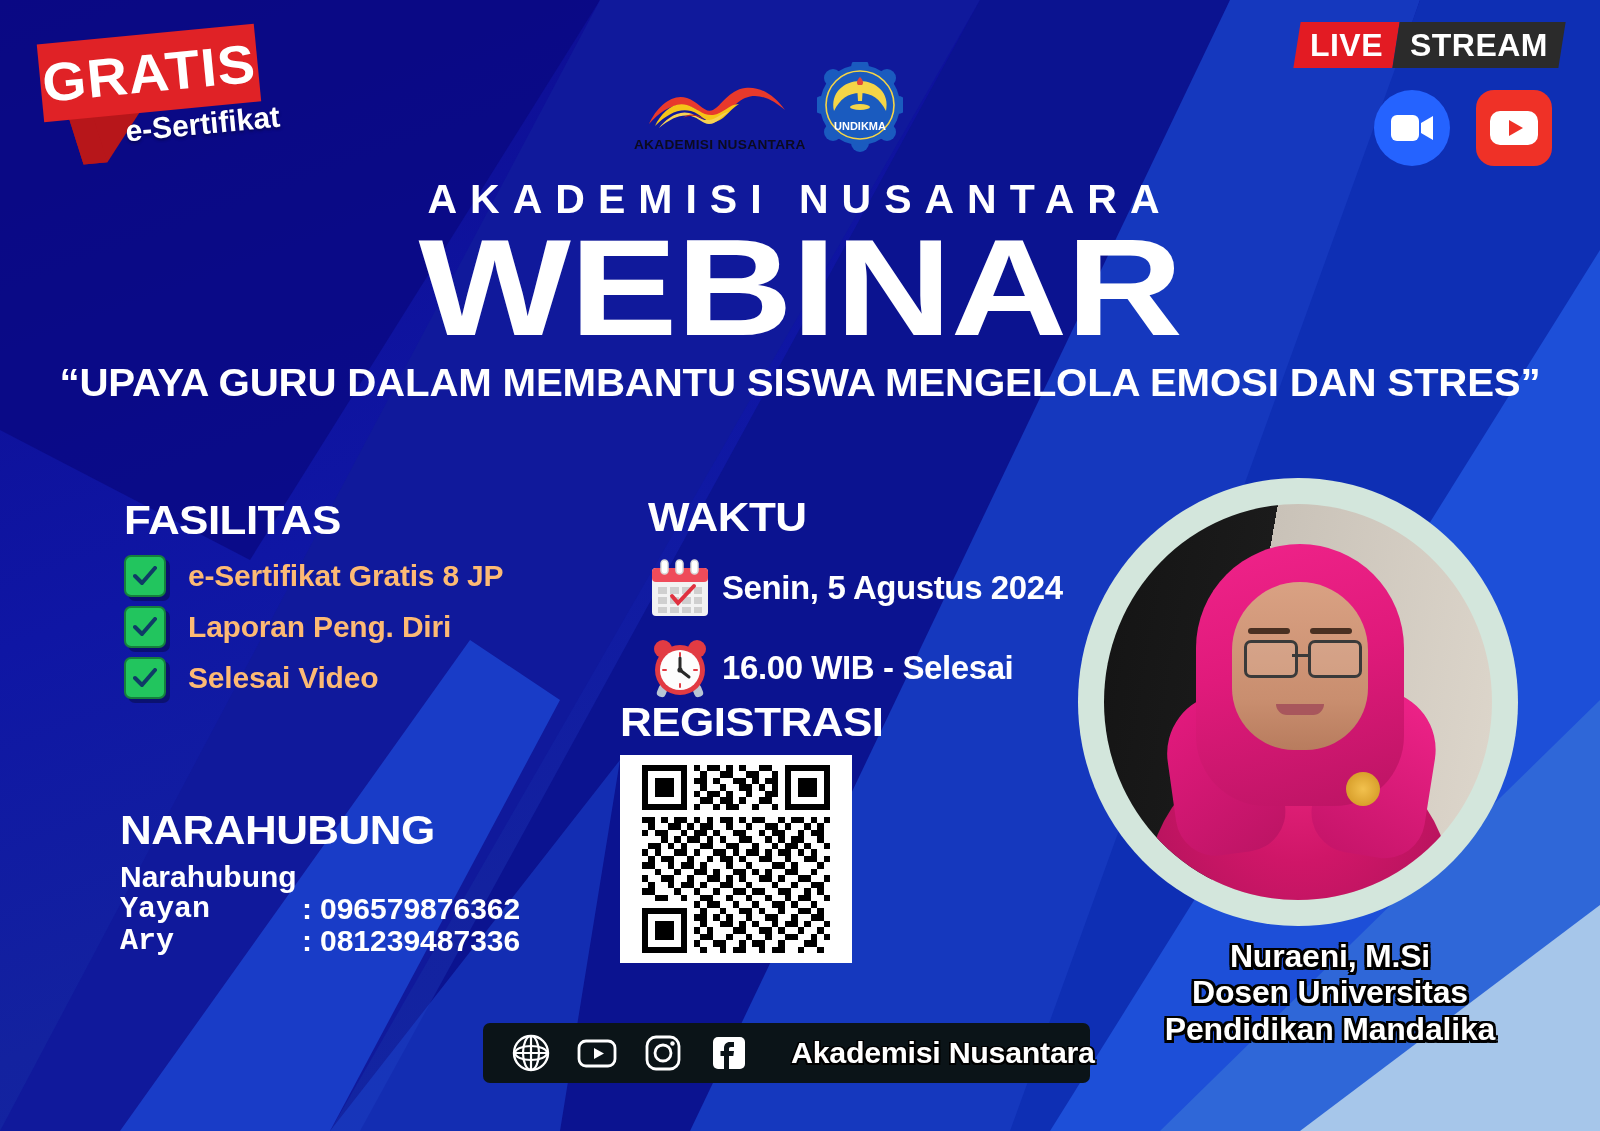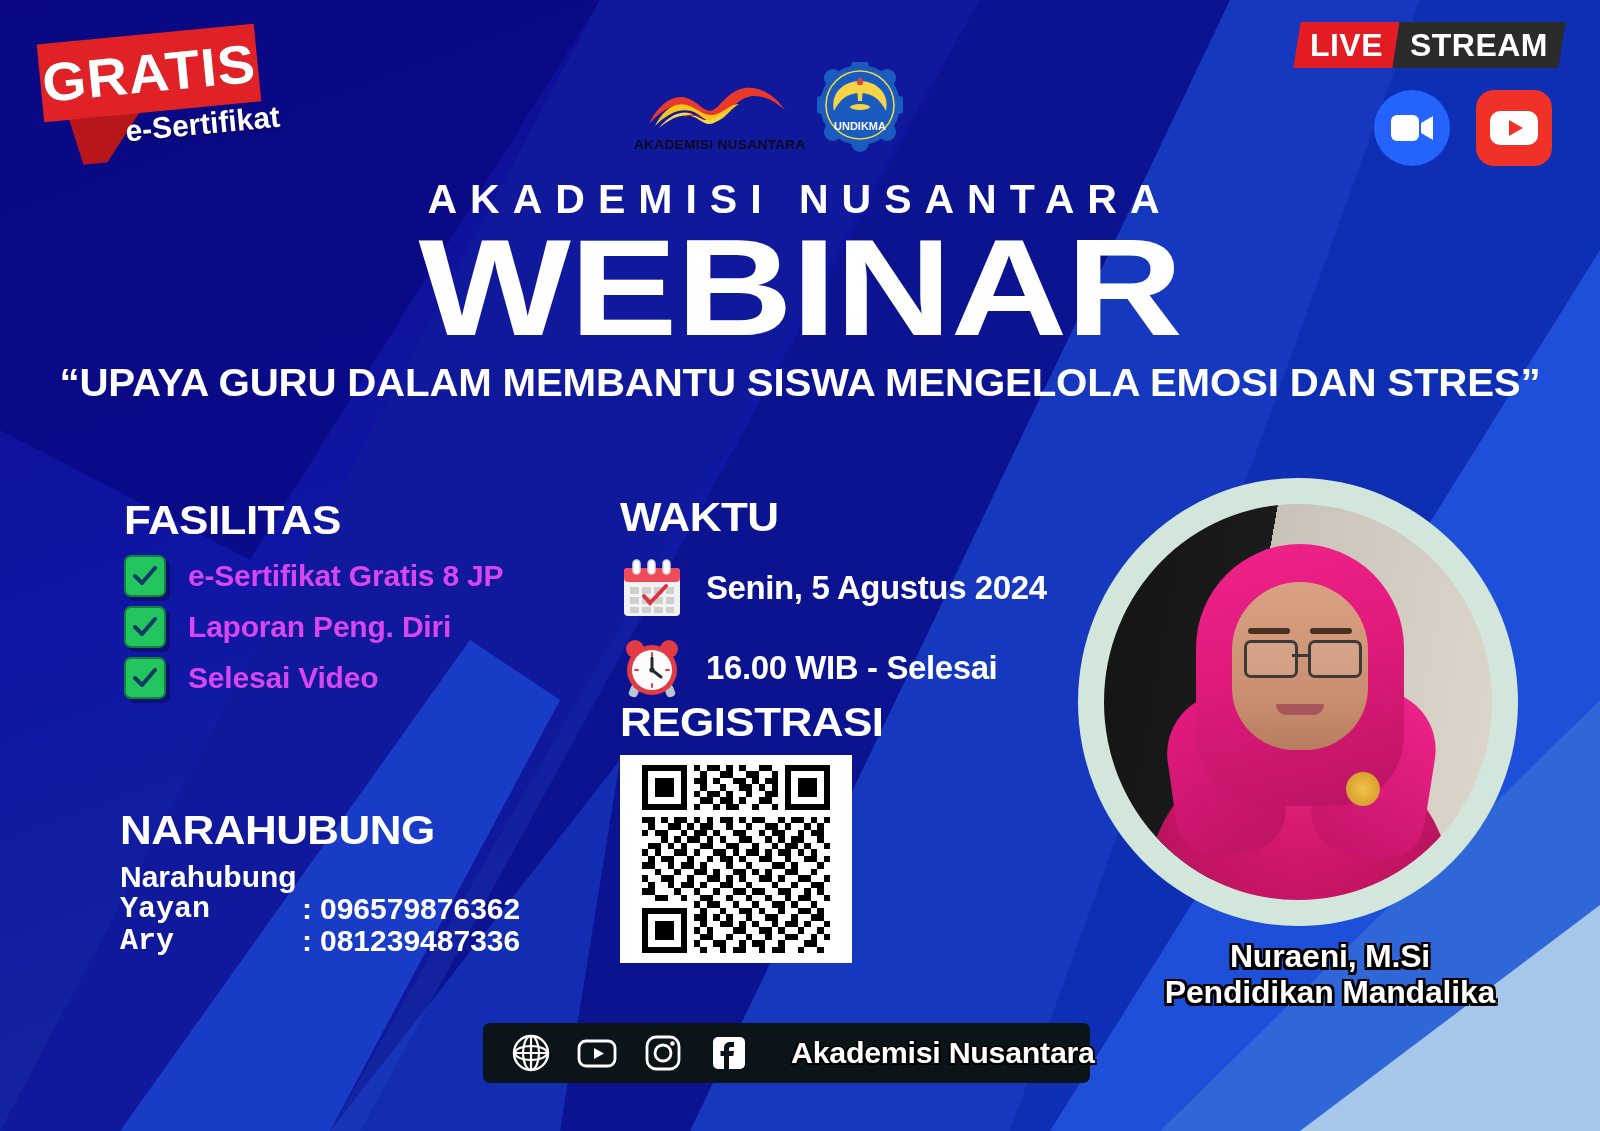--- a/index.html
+++ b/index.html
@@ -158,32 +158,32 @@
   
   #fasilitas{position:absolute;left:124px;top:498px;width:470px;}
   #fas-list{margin-top:12px;}
   .fas-row{display:flex;align-items:center;gap:22px;margin-bottom:9px;}
   .chk{
     width:38px;height:38px;border-radius:7px;background:#22c55e;
     border:2px solid #15803d;
     box-shadow:4px 4px 0 rgba(0,0,0,.30);
     display:flex;align-items:center;justify-content:center;flex:none;
   }
-  .fas-label{color:#d946ef;font-size:30px;font-weight:bold;letter-spacing:-.2px;white-space:nowrap;}
+  .fas-label{color:#fdba74;font-size:30px;font-weight:bold;letter-spacing:-.2px;white-space:nowrap;}
 
   
   #narahubung{position:absolute;left:120px;top:808px;width:470px;}
   #nara-body{margin-top:8px;color:#fff;font-size:30px;font-weight:bold;line-height:1.07;}
   .nara-row{display:flex;}
   .nara-name{width:182px;font-family:Liberation Mono, monospace;}
   .nara-sep{width:18px;}
 
   
-  #waktu{position:absolute;left:620px;top:495px;width:440px;}
-  .waktu-row{display:flex;align-items:center;gap:22px;margin-top:16px;}
+  #waktu{position:absolute;left:648px;top:495px;width:440px;}
+  .waktu-row{display:flex;align-items:center;gap:10px;margin-top:16px;}
   .w-ico{width:64px;height:64px;flex:none;}
   .w-text{color:#fff;font-size:33px;font-weight:bold;letter-spacing:-.4px;white-space:nowrap;}
 
   
   #registrasi{position:absolute;left:620px;top:700px;}
   #qr-wrap{margin-top:10px;width:232px;height:208px;background:#fff;
            padding:10px;box-sizing:border-box;}
   #qr{width:100%;height:100%;}
 
   
@@ -701,20 +701,21 @@
         <div class="pv" id="pv-brow-r"></div>
         <div class="pv" id="pv-glass-l"></div>
         <div class="pv" id="pv-glass-r"></div>
         <div class="pv" id="pv-bridge"></div>
         <div class="pv" id="pv-mouth"></div>
         <div class="pv" id="pv-brooch"></div>
       </div>
     </div>
     <div id="speaker-text">
       <div>Nuraeni, M.Si</div>
+      <div>Dosen Universitas</div>
       <div>Pendidikan Mandalika</div>
     </div>
   </div>
 
   <div id="socialbar">
     <svg class="soc-ico" viewBox="0 0 40 40" aria-hidden="true">
       <circle cx="20" cy="20" r="17" fill="none" stroke="#fff" stroke-width="2.4"></circle>
       <ellipse cx="20" cy="20" rx="8" ry="17" fill="none" stroke="#fff" stroke-width="2.2"></ellipse>
       <ellipse cx="20" cy="20" rx="16" ry="7" fill="none" stroke="#fff" stroke-width="2.2"></ellipse>
       <line x1="20" y1="3" x2="20" y2="37" stroke="#fff" stroke-width="2.2"></line>

